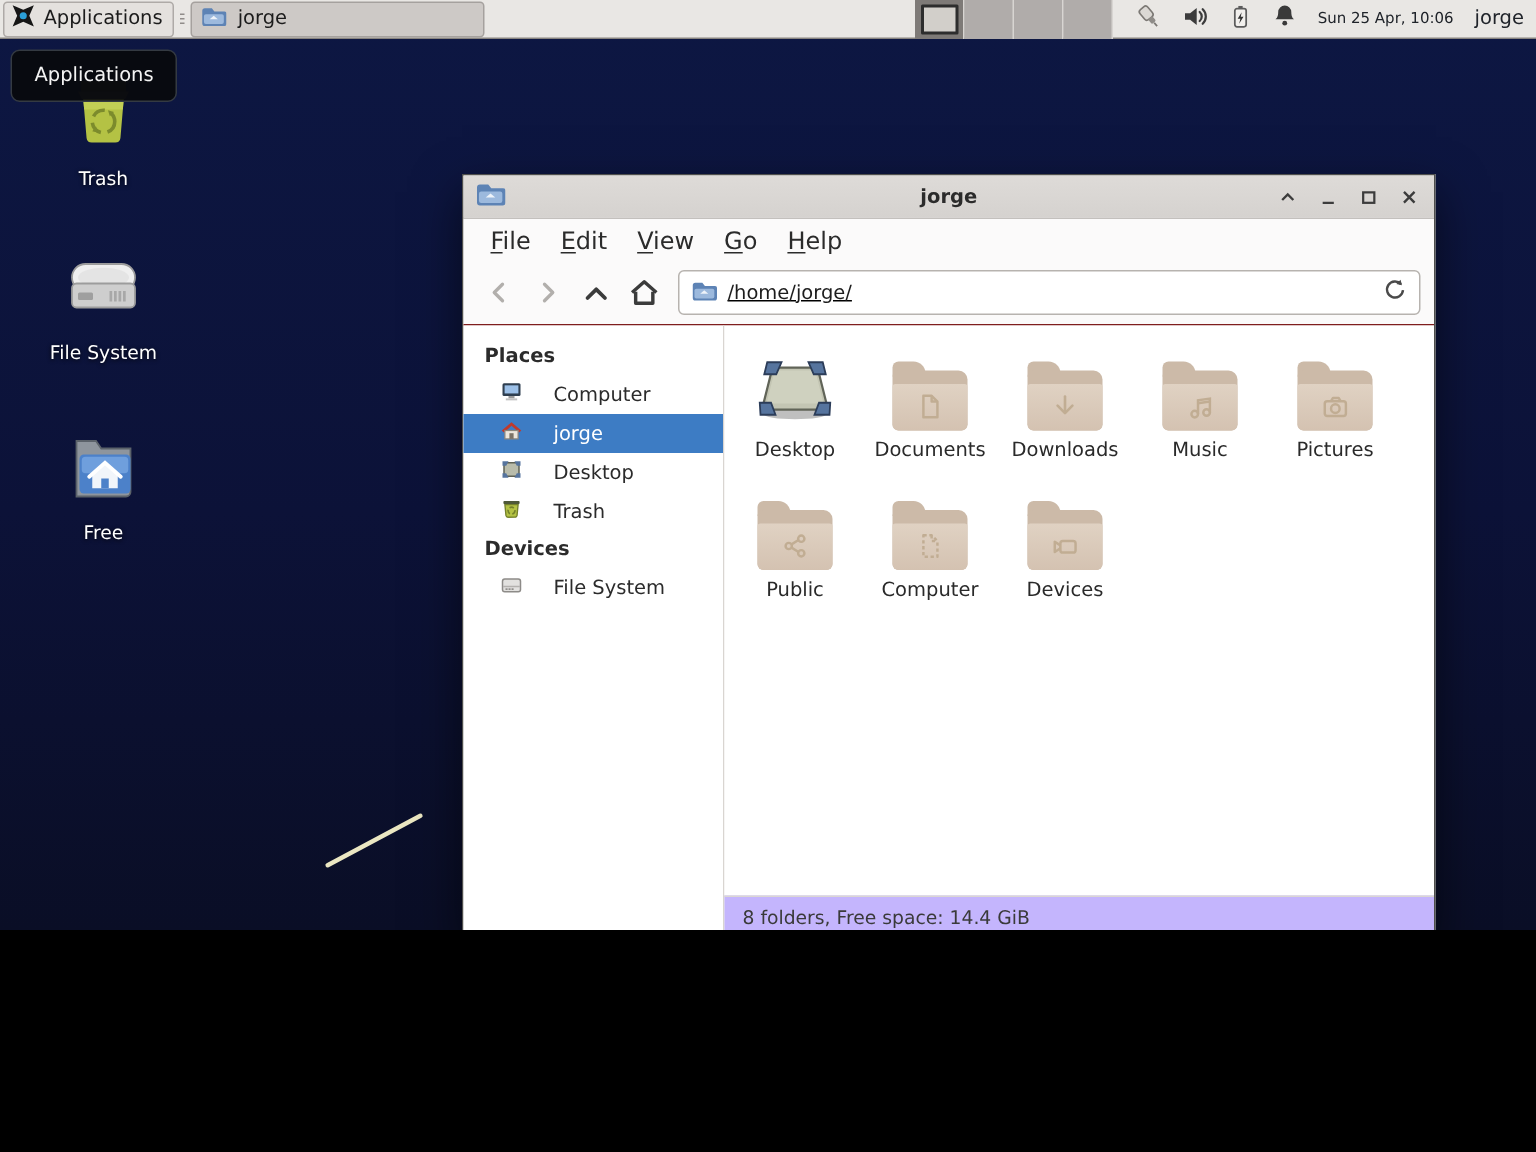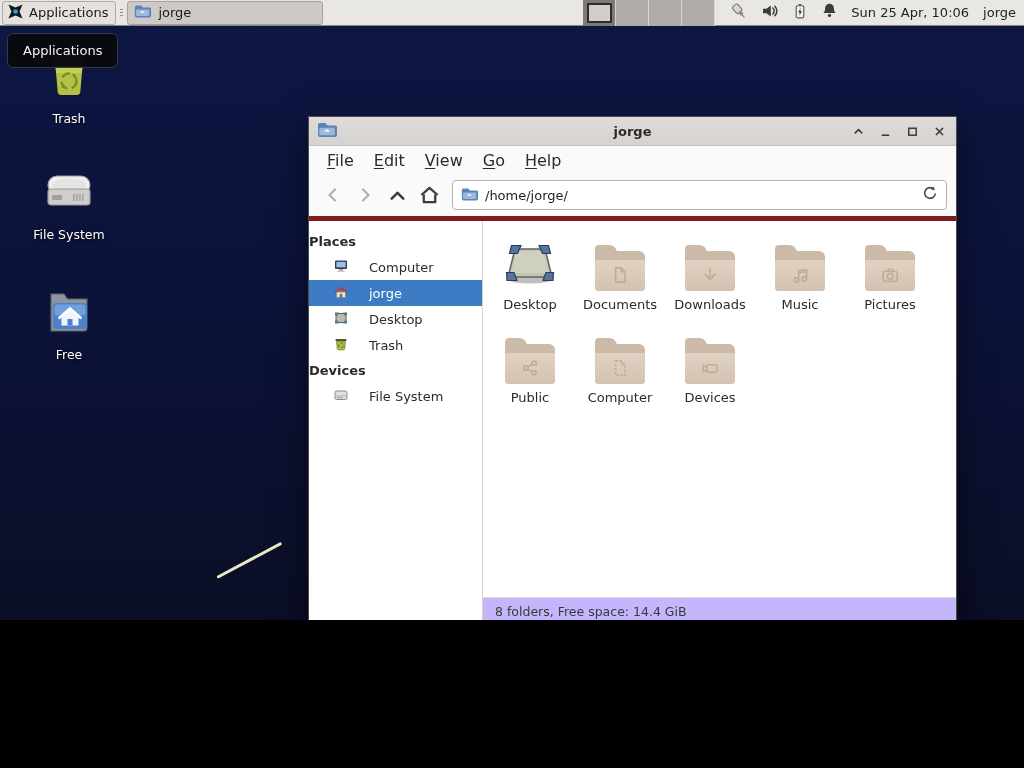--- a/index.html
+++ b/index.html
@@ -16,21 +16,21 @@
   .grip i{width:3px;height:1px;background:#908c89;display:block;}
   .task-btn{display:flex;align-items:center;gap:7px;height:22px;width:182px;padding:0 6px;
     background:#cdc9c6;border:1px solid #a5a19e;border-radius:3px;font-size:13px;color:#1b1b1b;}
   .panel-spacer{flex:1;}
   .pager{display:flex;height:26px;}
   .ws{width:33px;height:100%;background:#b0acaa;border-right:1px solid #d8d5d2;box-sizing:border-box;
     display:flex;align-items:center;justify-content:center;}
   .ws.active{background:#7e7a77;}
   .ws.active .mini-win{width:21px;height:16px;background:#d2cfca;border:2px solid #2d2d2d;border-radius:1px;}
   .tray{display:flex;align-items:center;gap:11px;margin:0 12px 0 14px;}
-  .clock{font-size:13px;color:#20242a;margin-right:14px;white-space:nowrap;}
+  .clock{font-size:10px;color:#20242a;margin-right:14px;white-space:nowrap;}
   .pan-user{font-size:13px;color:#20242a;margin-right:8px;}
 
   
   .tooltip{position:absolute;left:7px;top:33px;z-index:60;background:rgba(9,10,13,.93);
     border:1px solid #343a42;border-radius:6px;padding:9px 15px;font-size:13px;color:#f4f4f4;}
 
   
   .dicon{position:absolute;left:19px;width:100px;display:flex;flex-direction:column;align-items:center;z-index:5;}
   .dicon .dlabel{margin-top:7px;font-size:12.5px;color:#fff;text-shadow:0 1px 3px rgba(0,0,0,.95);}
 
@@ -45,29 +45,29 @@
   .titlebar{height:28px;background:linear-gradient(#dedbd8,#d5d2cf);display:flex;align-items:center;
     padding:0 8px;border-bottom:1px solid #c3c0bd;flex:none;}
   .title-text{position:absolute;left:0;right:0;text-align:center;font-size:13px;font-weight:bold;color:#2b2b2b;pointer-events:none;}
   .titlebar{position:relative;}
   .tb-btns{margin-left:auto;display:flex;gap:9px;z-index:1;}
   .tb-btn{width:18px;height:18px;display:flex;align-items:center;justify-content:center;}
   .menubar{height:28px;background:#fbfafa;display:flex;align-items:center;padding-left:8px;flex:none;}
   .menu-item{display:inline-block;padding:4px 10px;font-size:16px;color:#2b2b2b;}
   .menu-item::first-letter{text-decoration:underline;text-underline-offset:2px;}
   .toolbar{height:42px;background:#fbfafa;display:flex;align-items:center;padding:0 9px;gap:2px;
-    border-bottom:5px solid #7f1d1d;flex:none;}
+    border-bottom:1px solid #7f1d1d;flex:none;text-decoration:underline;}
   .nav-btn{width:30px;height:30px;display:flex;align-items:center;justify-content:center;border-radius:3px;}
   .pathbar{flex:1;height:28px;margin-left:6px;background:#fff;border:1px solid #b7b3af;border-radius:4px;
     display:flex;align-items:center;padding:0 8px;gap:7px;}
   .path-text{font-size:13px;color:#1d1d1d;flex:1;}
   .win-content{flex:1;display:flex;min-height:0;}
   .sidebar{width:174px;flex:none;background:#fff;border-right:1px solid #d9d5d1;box-sizing:border-box;
     padding-top:8px;font-size:13px;color:#2b2b2b;}
-  .sb-header{font-weight:bold;padding:5px 0;}
+  .sb-header{font-weight:bold;padding:5px 14px;}
   .sb-item{display:flex;align-items:center;gap:20px;height:26px;padding-left:24px;}
   .sb-item.selected{background:#3d7cc4;color:#fff;}
   .main-col{flex:1;display:flex;flex-direction:column;min-width:0;}
   .files-grid{flex:1;display:grid;grid-template-columns:repeat(5,90px);align-content:start;
     justify-items:center;row-gap:12px;padding:10px 0 0 2px;background:#fff;}
   .fcell{width:90px;display:flex;flex-direction:column;align-items:center;}
   .fcell .icon-box{height:60px;display:flex;align-items:flex-end;justify-content:center;}
   .fcell .flabel{margin-top:6px;font-size:13px;color:#2a2a2a;}
   .statusbar{height:26px;flex:none;background:#c4b5fd;border-top:1px solid #dbd7d3;display:flex;align-items:center;
     padding-left:12px;font-size:12.5px;color:#3a3a3a;}

